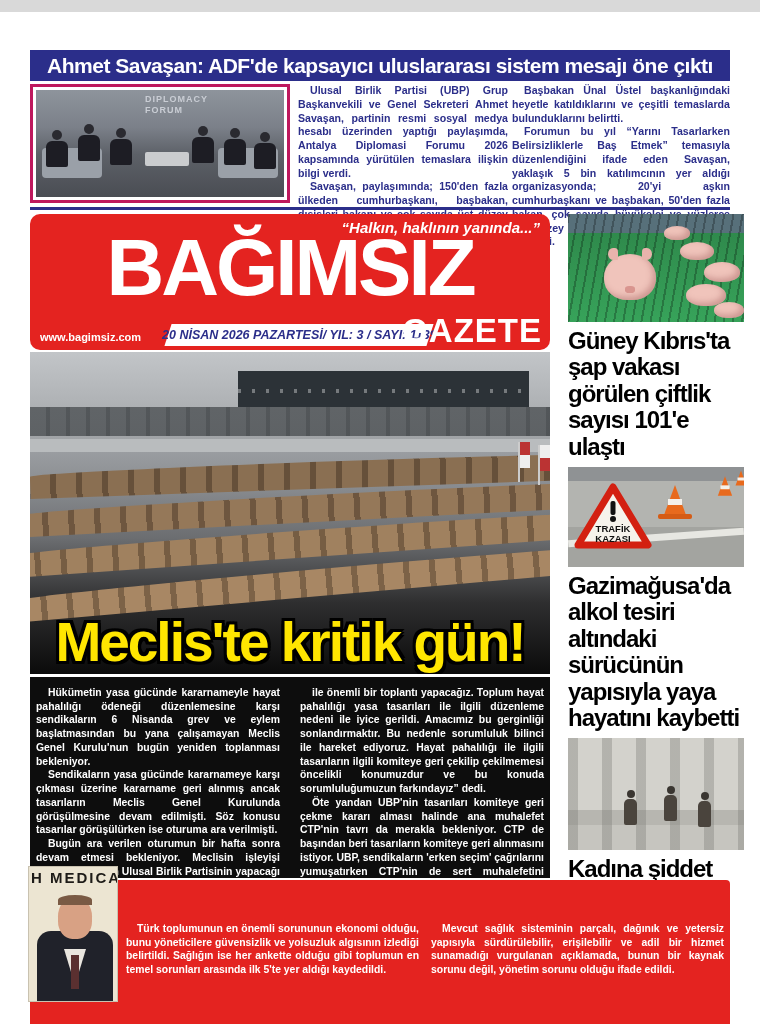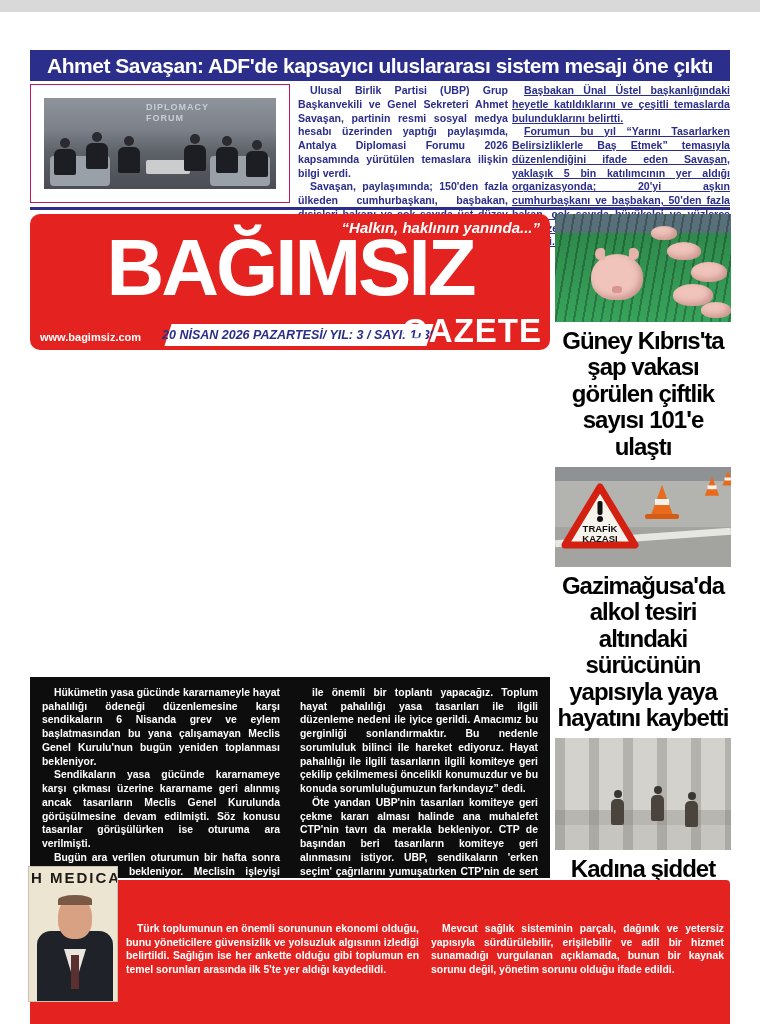--- a/index.html
+++ b/index.html
@@ -12,21 +12,21 @@
   
   .top-banner {
     position:absolute; left:30px; top:38px; width:700px; height:31px;
     background:#2b2e8a; color:#fff; display:flex; align-items:center; justify-content:center;
     font-weight:bold; font-size:21px; letter-spacing:-0.5px;
   }
   
   .top-story { position:absolute; left:30px; top:72px; width:700px; height:121px; }
   .top-photo {
     position:absolute; left:0; top:0; width:260px; height:119px;
-    border:1px solid #be185d; background:#fff; padding:13px;
+    border:3px solid #be185d; background:#fff; padding:3px;
   }
   .top-photo-inner { position:relative; width:100%; height:100%; overflow:hidden;
     background:linear-gradient(180deg,#8e949c 0%,#7b8089 35%,#5d6168 60%,#4a4d53 100%); }
   .backdrop-text { position:absolute; left:44%; top:4px; color:#c9cdd4; font-size:9px; font-weight:bold; letter-spacing:1px; line-height:1.2; }
   .figure { position:absolute; }
   .fig-head { width:10px; height:10px; border-radius:50%; background:#2a2a30; margin:0 auto; }
   .fig-body { width:22px; height:26px; border-radius:6px 6px 2px 2px; background:#1d1d24; margin-top:1px; }
   .sofa { position:absolute; background:#9aa0a8; border-radius:4px; }
   .coffee-table { position:absolute; left:44%; top:62px; width:44px; height:14px; background:#caccce; border-radius:2px; }
   .top-col {
@@ -49,21 +49,21 @@
   }
   .mast-website { position:absolute; left:10px; bottom:7px; color:#fff; font-weight:bold; font-size:11px; }
   .date-strip {
     position:absolute; left:138px; bottom:4px; width:262px; height:22px; background:#fff;
     transform:skewX(-18deg); display:flex; align-items:center; justify-content:center;
   }
   .date-strip span { transform:skewX(18deg); color:#2b2e8a; font-style:italic; font-weight:bold; font-size:12.5px; white-space:nowrap; }
   .mast-sub { position:absolute; right:8px; bottom:0px; color:#fff; font-weight:bold; font-size:33px; letter-spacing:1px; }
 
   
-  .right-rail { position:absolute; left:555px; top:202px; width:176px;text-align:center; }
+  .right-rail { position:absolute; left:568px; top:202px; width:176px; }
   .rail-photo { position:relative; width:176px; overflow:hidden; }
   .rail-headline {
     color:#000; font-weight:bold; font-size:24px; line-height:1.1; letter-spacing:-1px;
     margin:6px 0 7px 0;
   }
   
   .pig-photo { height:108px;
     background:
       repeating-linear-gradient(100deg, rgba(0,0,0,0.25) 0 2px, rgba(0,0,0,0) 2px 9px),
       linear-gradient(180deg,#57707a 0 18%, #2f8a4c 18%, #37a35a 100%);
@@ -104,21 +104,21 @@
     background:repeating-linear-gradient(90deg,#8a6f52 0 20px, #66503a 20px 26px); border-radius:50% 50% 0 0 / 18% 18% 0 0; }
   .flag { position:absolute; width:10px; height:26px; }
   .flagpole { position:absolute; width:2px; height:40px; background:#ccc; left:4px; top:0; }
   .main-headline {
     position:absolute; left:0; bottom:2px; width:100%; text-align:center;
     color:#ffe600; font-weight:bold; font-size:55px; letter-spacing:-2px; line-height:1.1;
     text-shadow:3px 3px 0 #000, -3px -3px 0 #000, 3px -3px 0 #000, -3px 3px 0 #000, 0 3px 0 #000, 3px 0 0 #000, 0 -3px 0 #000, -3px 0 0 #000;
   }
   .main-article {
     position:absolute; left:30px; top:665px; width:520px; height:201px;
-    background:#0d0d0d; color:#fff; padding:9px 12px; display:flex; gap:20px;
+    background:#0d0d0d; color:#fff; padding:9px 6px; display:flex; gap:20px;
   }
   .main-article .col { flex:1; font-weight:bold; font-size:10.4px; line-height:1.32; text-align:justify; }
   .main-article p { text-indent:12px; }
 
   
   .bottom-block {
     position:absolute; left:30px; top:868px; width:700px; height:150px;
     background:#e42320; border-radius:4px;
   }
   .bottom-headline {
@@ -181,21 +181,21 @@
         <div class="figure" style="right:8px; top:42px;">
             <div class="fig-head"></div>
             <div class="fig-body"></div>
           </div>
       </div>
     </div>
     <div class="top-col" style="left:268px; width:210px;">
       <p>Ulusal Birlik Partisi (UBP) Grup Başkanvekili ve Genel Sekreteri Ahmet Savaşan, partinin resmi sosyal medya hesabı üzerinden yaptığı paylaşımda, Antalya Diplomasi Forumu 2026 kapsamında yürütülen temaslara ilişkin bilgi verdi.</p>
       <p>Savaşan, paylaşımında; 150'den fazla ülkeden cumhurbaşkanı, başbakan, dışişleri bakanı ve çok sayıda üst düzey temsilcinin katıldığı foruma, UBP Genel Başkanı ve</p>
     </div>
-    <div class="top-col" style="left:482px; width:218px;text-decoration:underline;">
+    <div class="top-col" style="left:482px; width:218px;">
       <p>Başbakan Ünal Üstel başkanlığındaki heyetle katıldıklarını ve çeşitli temaslarda bulunduklarını belirtti.</p>
       <p>Forumun bu yıl “Yarını Tasarlarken Belirsizliklerle Baş Etmek” temasıyla düzenlendiğini ifade eden Savaşan, yaklaşık 5 bin katılımcının yer aldığı organizasyonda; 20'yi aşkın cumhurbaşkanı ve başbakan, 50'den fazla bakan, çok sayıda büyükelçi ve yüzlerce üst düzey temsilcinin hazır bulunduğunu kaydetti.</p>
     </div>
   </div>
   <div class="top-rule"></div>
 
   <div class="masthead">
     <div class="tagline">“Halkın, haklının yanında...”</div>
     <div class="mast-title">BAĞIMSIZ</div>
     <div class="mast-website">www.bagimsiz.com</div>
@@ -245,20 +245,34 @@
           <div class="ped-body"></div>
         </div>
       <div class="ped" style="left:130px; top:54px;">
           <div class="ped-head"></div>
           <div class="ped-body"></div>
         </div>
     </div>
     <div class="rail-headline">Kadına şiddet zanlısına 3 gün ek tutukluluk</div>
   </div>
 
+  <div class="main-photo">
+    <div class="screen-band"></div>
+    <div class="gallery-band"></div>
+    <div class="balcony-edge"></div>
+    <div class="seat-row" style="top:34%; transform:rotate(-2deg);"></div>
+    <div class="seat-row" style="top:44%; left:-8px; transform:rotate(-3deg); filter:brightness(1.08);"></div>
+    <div class="seat-row" style="top:55%; left:-16px; transform:rotate(-4deg); filter:brightness(1.16);"></div>
+    <div class="seat-row" style="top:67%; left:-10px; transform:rotate(-5deg); filter:brightness(1.22);"></div>
+    <div class="flagpole" style="left:488px; top:28%;"></div>
+    <div class="flag" style="left:490px; top:28%; background:linear-gradient(180deg,#b33 0 50%, #eee 50% 100%);"></div>
+    <div class="flagpole" style="left:508px; top:29%;"></div>
+    <div class="flag" style="left:510px; top:29%; background:linear-gradient(180deg,#eee 0 50%, #b33 50% 100%);"></div>
+    <div class="main-headline">Meclis'te kritik gün!</div>
+  </div>
 
   <div class="main-article">
     <div class="col">
       <p>Hükümetin yasa gücünde kararnameyle hayat pahalılığı ödeneği düzenlemesine karşı sendikaların 6 Nisanda grev ve eylem başlatmasından bu yana çalışamayan Meclis Genel Kurulu'nun bugün yeniden toplanması bekleniyor.</p>
       <p>Sendikaların yasa gücünde kararnameye karşı çıkması üzerine kararname geri alınmış ancak tasarıların Meclis Genel Kurulunda görüşülmesine devam edilmişti. Söz konusu tasarılar görüşülürken ise oturuma ara verilmişti.</p>
       <p>Bugün ara verilen oturumun bir hafta sonra devam etmesi bekleniyor. Meclisin işleyişi açısından bugün Ulusal Birlik Partisinin yapacağı grup toplantısı ise belirleyici olacak.</p>
       <p>UBP Genel Sekreteri ve Grup Başkan Vekili Ahmet Savaşan UBP grubunun bugün Cumhuriyet Meclisinde saat 9.30'da önemli bir toplantı gerçekleştireceğini söyledi. Ahmet Savaşan “UBP olarak toplumsal gerilimi düşürme niyeti</p>
     </div>
     <div class="col">
       <p>ile önemli bir toplantı yapacağız. Toplum hayat pahalılığı yasa tasarıları ile ilgili düzenleme nedeni ile iyice gerildi. Amacımız bu gerginliği sonlandırmaktır. Bu nedenle sorumluluk bilinci ile hareket ediyoruz. Hayat pahalılığı ile ilgili tasarıların ilgili komiteye geri çekilip çekilmemesi öncelikli konumuzdur ve bu konuda sorumluluğumuzun farkındayız” dedi.</p>

